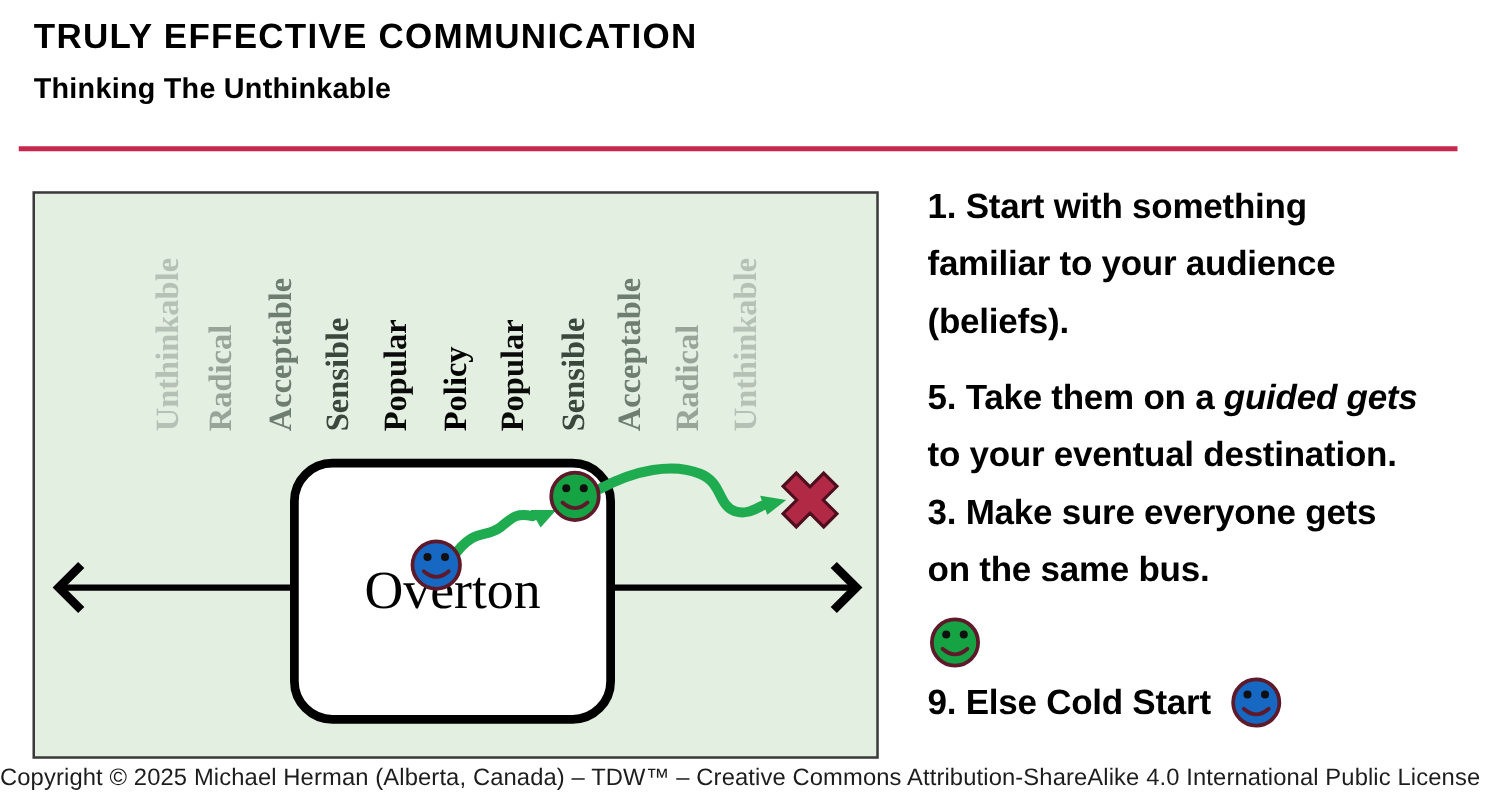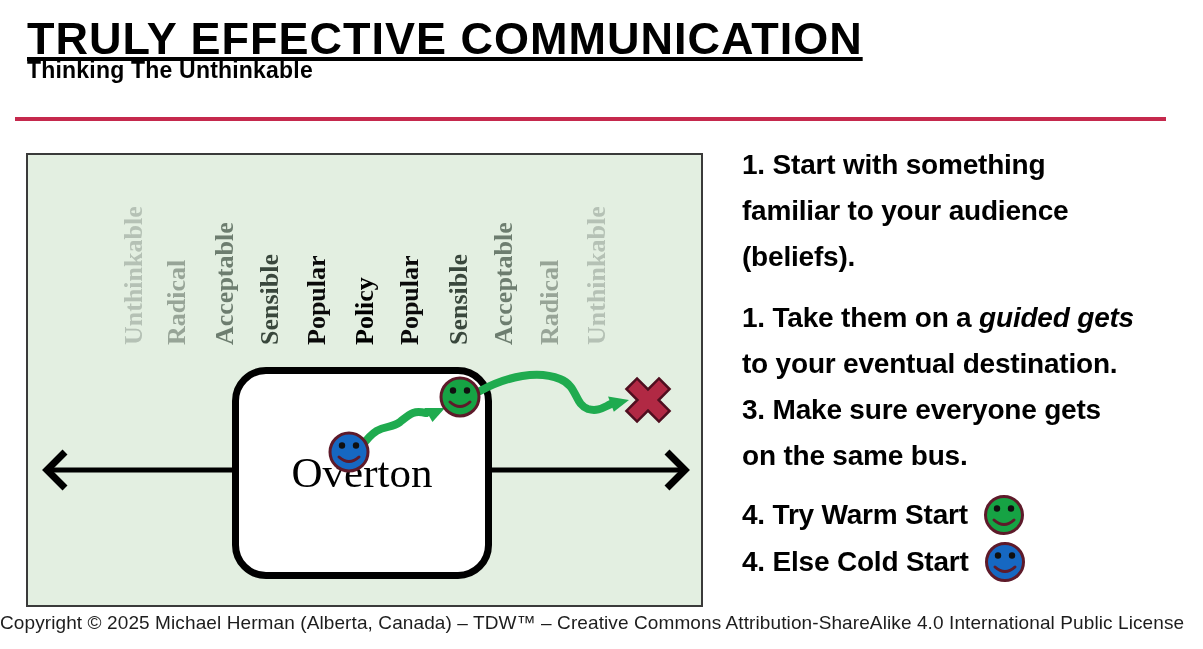--- a/index.html
+++ b/index.html
@@ -3,22 +3,22 @@
 <meta charset="utf-8">
 <style>
   html,body{margin:0;padding:0;}
   body{
     width:1203px;height:649px;position:relative;background:#ffffff;
     font-family:"Liberation Sans",sans-serif;overflow:hidden;
   }
   .abs{position:absolute;}
   
   .title{
-    left:27px;top:13px;font-size:45px;font-weight:800;color:#000;
-    letter-spacing:1px;white-space:nowrap;text-decoration:underline;
+    left:27px;top:13px;font-size:28px;font-weight:800;color:#000;
+    letter-spacing:1px;white-space:nowrap;
   }
   .subtitle{
     left:27px;top:57px;font-size:23px;font-weight:800;color:#000;
     letter-spacing:0.2px;white-space:nowrap;
   }
   .red-rule{left:15px;top:117px;width:1151px;height:4px;}
   
   .panel{
     left:26px;top:153px;width:677px;height:454px;
     border:2px solid #3a3a3a;box-sizing:border-box;
@@ -117,37 +117,36 @@
       <circle cx="7" cy="-6.5" r="3.2" fill="#101010"></circle>
       <path d="M -10 5 Q 0 14 10 5" fill="none" stroke="#5e1a2a" stroke-width="3" stroke-linecap="round"></path>
     </g>
   </svg>
 </div>
 
 <div class="abs steps">
   <div class="step" style="top:142px">1. Start with something
 familiar to your audience
 (beliefs).</div>
-  <div class="step" style="top:295px"><span>1. Take them on a </span><em>guided gets</em><span>
+  <div class="step" style="top:295px"><span>5. Take them on a </span><em>guided gets</em><span>
 to your eventual destination.</span></div>
   <div class="step" style="top:387px">3. Make sure everyone gets
 on the same bus.</div>
 
   <div class="step step-with-icon" style="top:492px">
-    <span>4. Try Warm Start</span>
     <svg class="smiley" width="44" height="44" viewBox="-22 -22 44 44">
       <circle r="18.5" fill="#16a344" stroke="#5e1a2a" stroke-width="3" style="fill: rgb(22, 163, 68);"></circle>
       <circle cx="-7" cy="-6.5" r="3.2" fill="#101010"></circle>
       <circle cx="7" cy="-6.5" r="3.2" fill="#101010"></circle>
       <path d="M -10 5 Q 0 14 10 5" fill="none" stroke="#5e1a2a" stroke-width="3" stroke-linecap="round"></path>
     </svg>
   </div>
 
   <div class="step step-with-icon" style="top:539px">
-    <span>4. Else Cold Start</span>
+    <span>9. Else Cold Start</span>
     <svg class="smiley" width="44" height="44" viewBox="-22 -22 44 44">
       <circle r="18.5" fill="#1668c2" stroke="#5e1a2a" stroke-width="3" style="fill: rgb(22, 104, 194);"></circle>
       <circle cx="-7" cy="-6.5" r="3.2" fill="#101010"></circle>
       <circle cx="7" cy="-6.5" r="3.2" fill="#101010"></circle>
       <path d="M -10 5 Q 0 14 10 5" fill="none" stroke="#5e1a2a" stroke-width="3" stroke-linecap="round"></path>
     </svg>
   </div>
 </div>
 
 <div class="abs copyright">Copyright © 2025 Michael Herman (Alberta, Canada) – TDW™ – Creative Commons Attribution-ShareAlike 4.0 International Public License</div>

